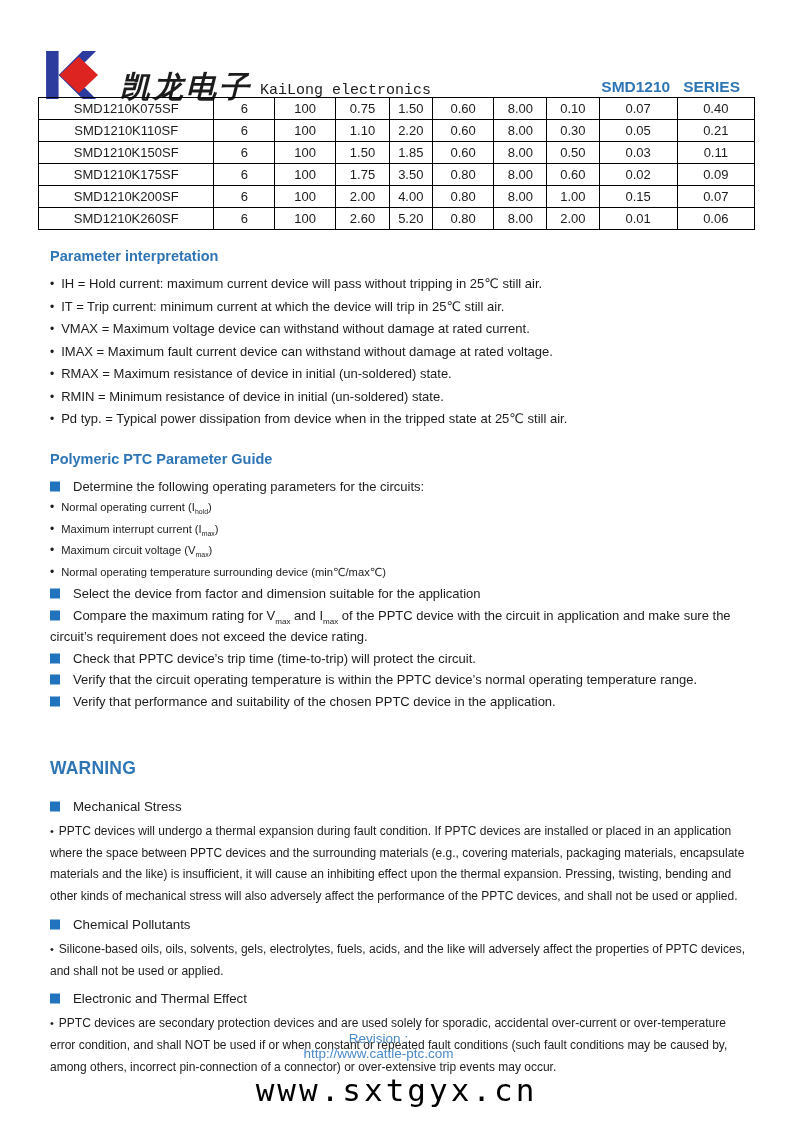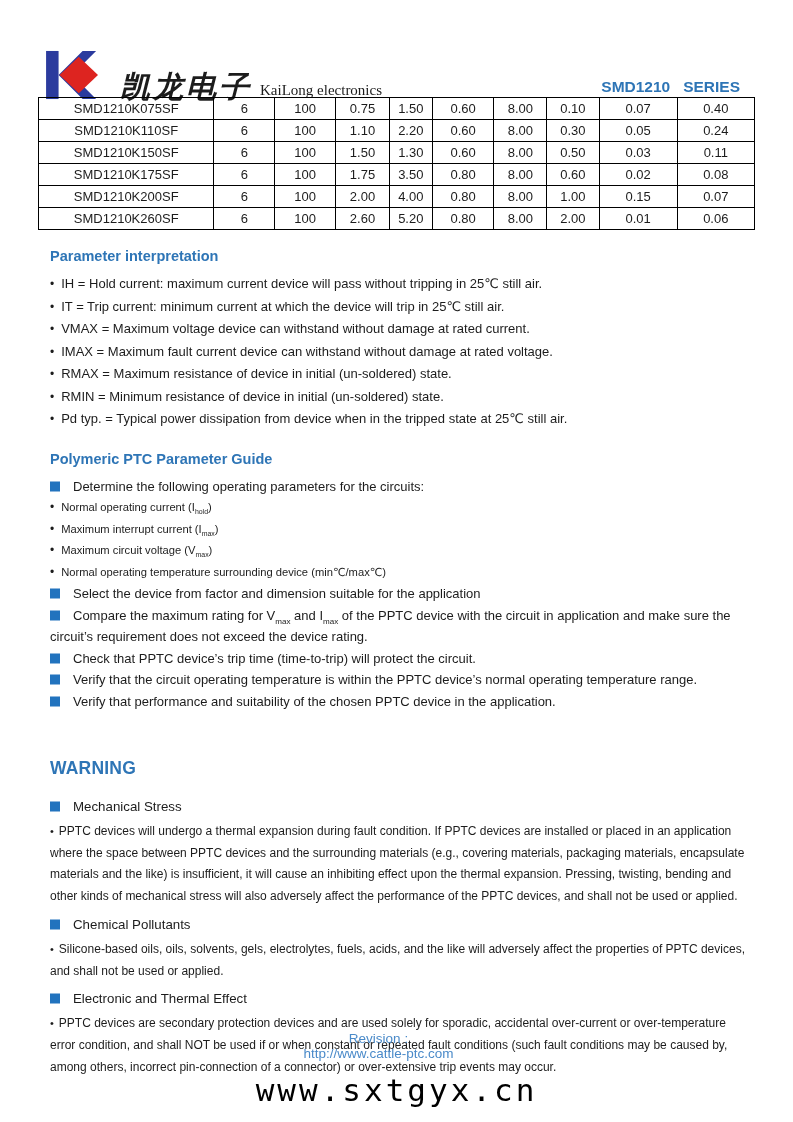--- a/index.html
+++ b/index.html
@@ -22,21 +22,21 @@
   .header{position:absolute;top:50px;left:44px;right:40px;height:48px;}
   .logo-row{display:flex;align-items:flex-end;}
   .logo-svg{width:58px;height:50px;flex:0 0 auto;}
   .logo-cn{
     font-family:"Liberation Serif","DejaVu Serif",serif;
     font-weight:bold;font-style:italic;
     font-size:30px;line-height:1;letter-spacing:3px;
     margin-left:18px;transform:translateY(2px);
   }
   .logo-en{
-    font-family:Liberation Serif, serif;
+    font-family:Liberation Mono, monospace;
     font-size:15px;margin-left:8px;padding-bottom:1px;
   }
   .series{
     position:absolute;right:13px;bottom:2px;
     color:var(--blue);font-weight:bold;font-size:15.5px;
     white-space:pre;
   }
   
   .table-wrap{position:absolute;top:97px;left:38px;width:717px;}
   table.spec{width:100%;border-collapse:collapse;table-layout:fixed;padding-left:17px;}
@@ -137,45 +137,45 @@
           <tr>
             <td>SMD1210K110SF</td>
             <td>6</td>
             <td>100</td>
             <td>1.10</td>
             <td>2.20</td>
             <td>0.60</td>
             <td>8.00</td>
             <td>0.30</td>
             <td>0.05</td>
-            <td>0.24</td>
+            <td>0.21</td>
           </tr>
           <tr>
             <td>SMD1210K150SF</td>
             <td>6</td>
             <td>100</td>
             <td>1.50</td>
-            <td>1.30</td>
+            <td>1.85</td>
             <td>0.60</td>
             <td>8.00</td>
             <td>0.50</td>
             <td>0.03</td>
             <td>0.11</td>
           </tr>
           <tr>
             <td>SMD1210K175SF</td>
             <td>6</td>
             <td>100</td>
             <td>1.75</td>
             <td>3.50</td>
             <td>0.80</td>
             <td>8.00</td>
             <td>0.60</td>
             <td>0.02</td>
-            <td>0.08</td>
+            <td>0.09</td>
           </tr>
           <tr>
             <td>SMD1210K200SF</td>
             <td>6</td>
             <td>100</td>
             <td>2.00</td>
             <td>4.00</td>
             <td>0.80</td>
             <td>8.00</td>
             <td>1.00</td>

